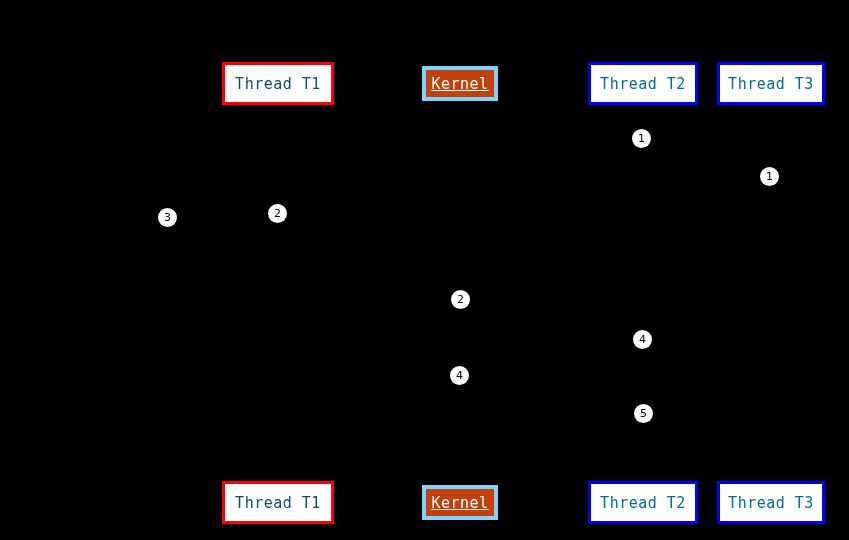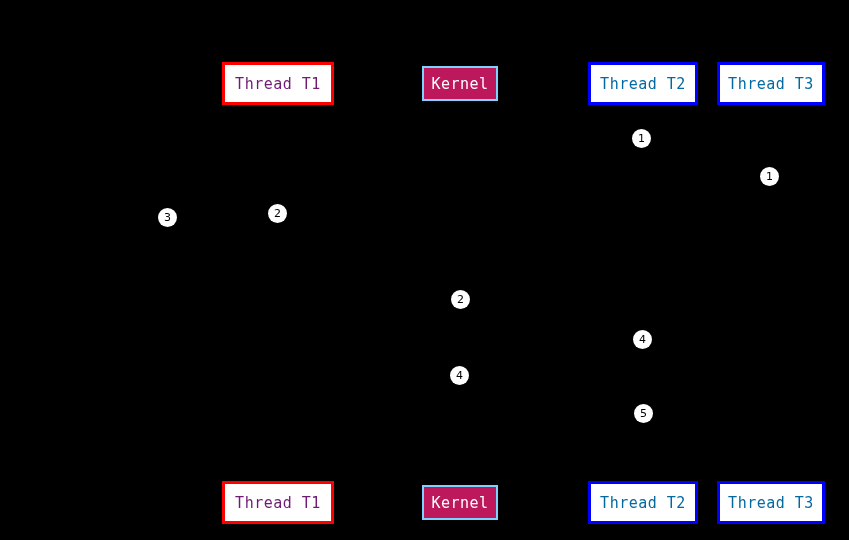--- a/index.html
+++ b/index.html
@@ -28,31 +28,32 @@
     justify-content: center;
     font-family: "DejaVu Sans Mono", monospace;
     font-size: 15px;
     letter-spacing: 0.5px;
     white-space: nowrap;
     user-select: none;
   }
   .participant.thread-red {
     background: #FFFFFF;
     border: 3px solid #FF0000;
-    color: #701a75;
+    color: #0c4a6e;
   }
   .participant.thread-blue {
     background: #FFFFFF;
     border: 3px solid #0000FF;
     color: #0369a1;
   }
   .participant.kernel {
-    background: #be185d;
-    border: 2px solid #7dd3fc;
+    background: #c2410c;
+    border: 4px solid #7dd3fc;
     color: #FFFFFF;
+    text-decoration: underline;
   }
 
   
   .lifeline {
     position: absolute;
     width: 1px;
     background: #000000;
   }
 
   

